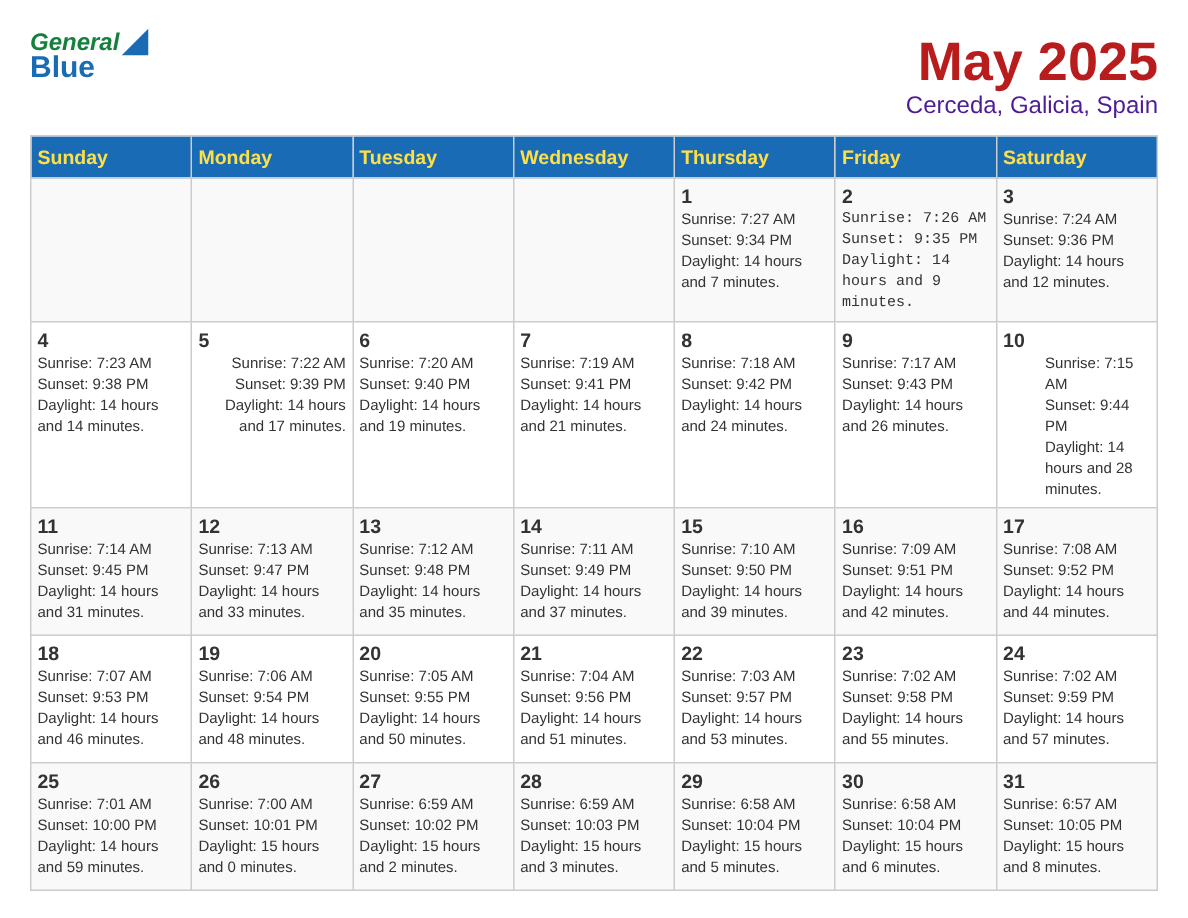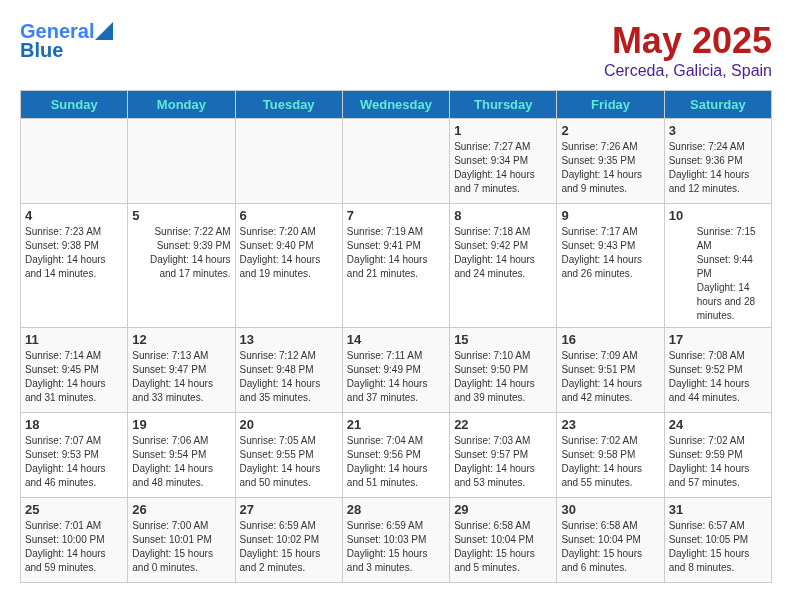--- a/index.html
+++ b/index.html
@@ -14,23 +14,24 @@
       display: flex;
       justify-content: space-between;
       align-items: flex-start;
       margin-bottom: 10px;
     }
     .logo {
       display: flex;
       align-items: center;
     }
     .logo-text-general {
-      font-size: 20px;
-      font-weight: bold;
-      color: #3b82f6;
+      font-size: 16px;
+      font-weight: bold;
+      color: #15803d;
+      font-style: italic;
     }
     .logo-text-blue {
       font-size: 20px;
       font-weight: bold;
       color: #1a6bb5;
     }
     .title-block {
       text-align: right;
     }
     .month-title {
@@ -42,23 +43,23 @@
       font-size: 16px;
       color: #4c1d95;
     }
     table {
       width: 100%;
       border-collapse: collapse;
       font-size: 11px;
     }
     thead tr th {
       background-color: #1a6bb5;
-      color: #5eead4;
+      color: #fde047;
       padding: 6px 4px;
-      text-align: center;
+      text-align: left;
       font-size: 13px;
       font-weight: bold;
       border: 1px solid #ccc;
     }
     tbody tr td {
       border: 1px solid #ccc;
       vertical-align: top;
       padding: 4px;
       width: 107px;
       height: 85px;
@@ -125,21 +126,21 @@
         <td class="empty-cell"></td>
         <td class="empty-cell"></td>
         <td>
           <div class="day-number">1</div>
           <div class="day-info" style="white-space: pre-line;">Sunrise: 7:27 AM
 Sunset: 9:34 PM
 Daylight: 14 hours and 7 minutes.</div>
         </td>
         <td>
           <div class="day-number">2</div>
-          <div class="day-info" style="white-space: pre-line;">Sunrise: 7:26 AM
+          <div class="day-info" style="white-space: pre-line; font-family: Liberation Mono, monospace;">Sunrise: 7:26 AM
 Sunset: 9:35 PM
 Daylight: 14 hours and 9 minutes.</div>
         </td>
         <td>
           <div class="day-number">3</div>
           <div class="day-info" style="white-space: pre-line;">Sunrise: 7:24 AM
 Sunset: 9:36 PM
 Daylight: 14 hours and 12 minutes.</div>
         </td>
       </tr>

